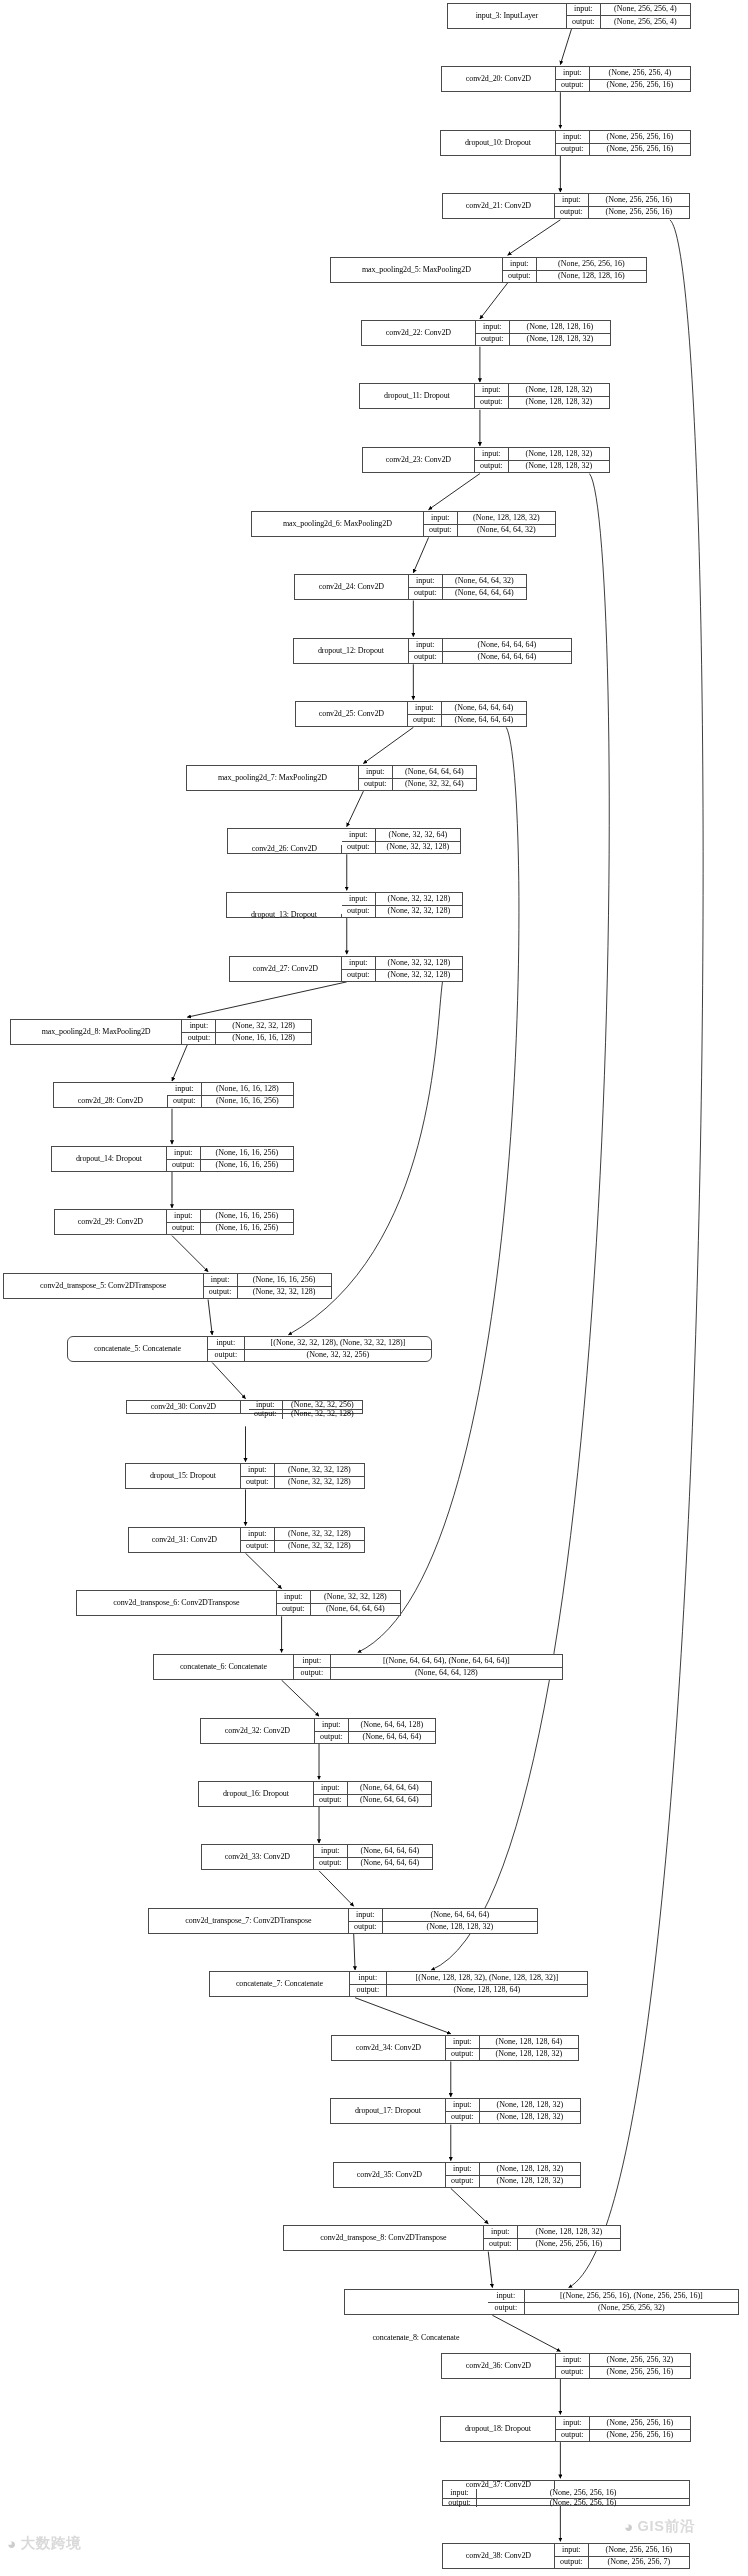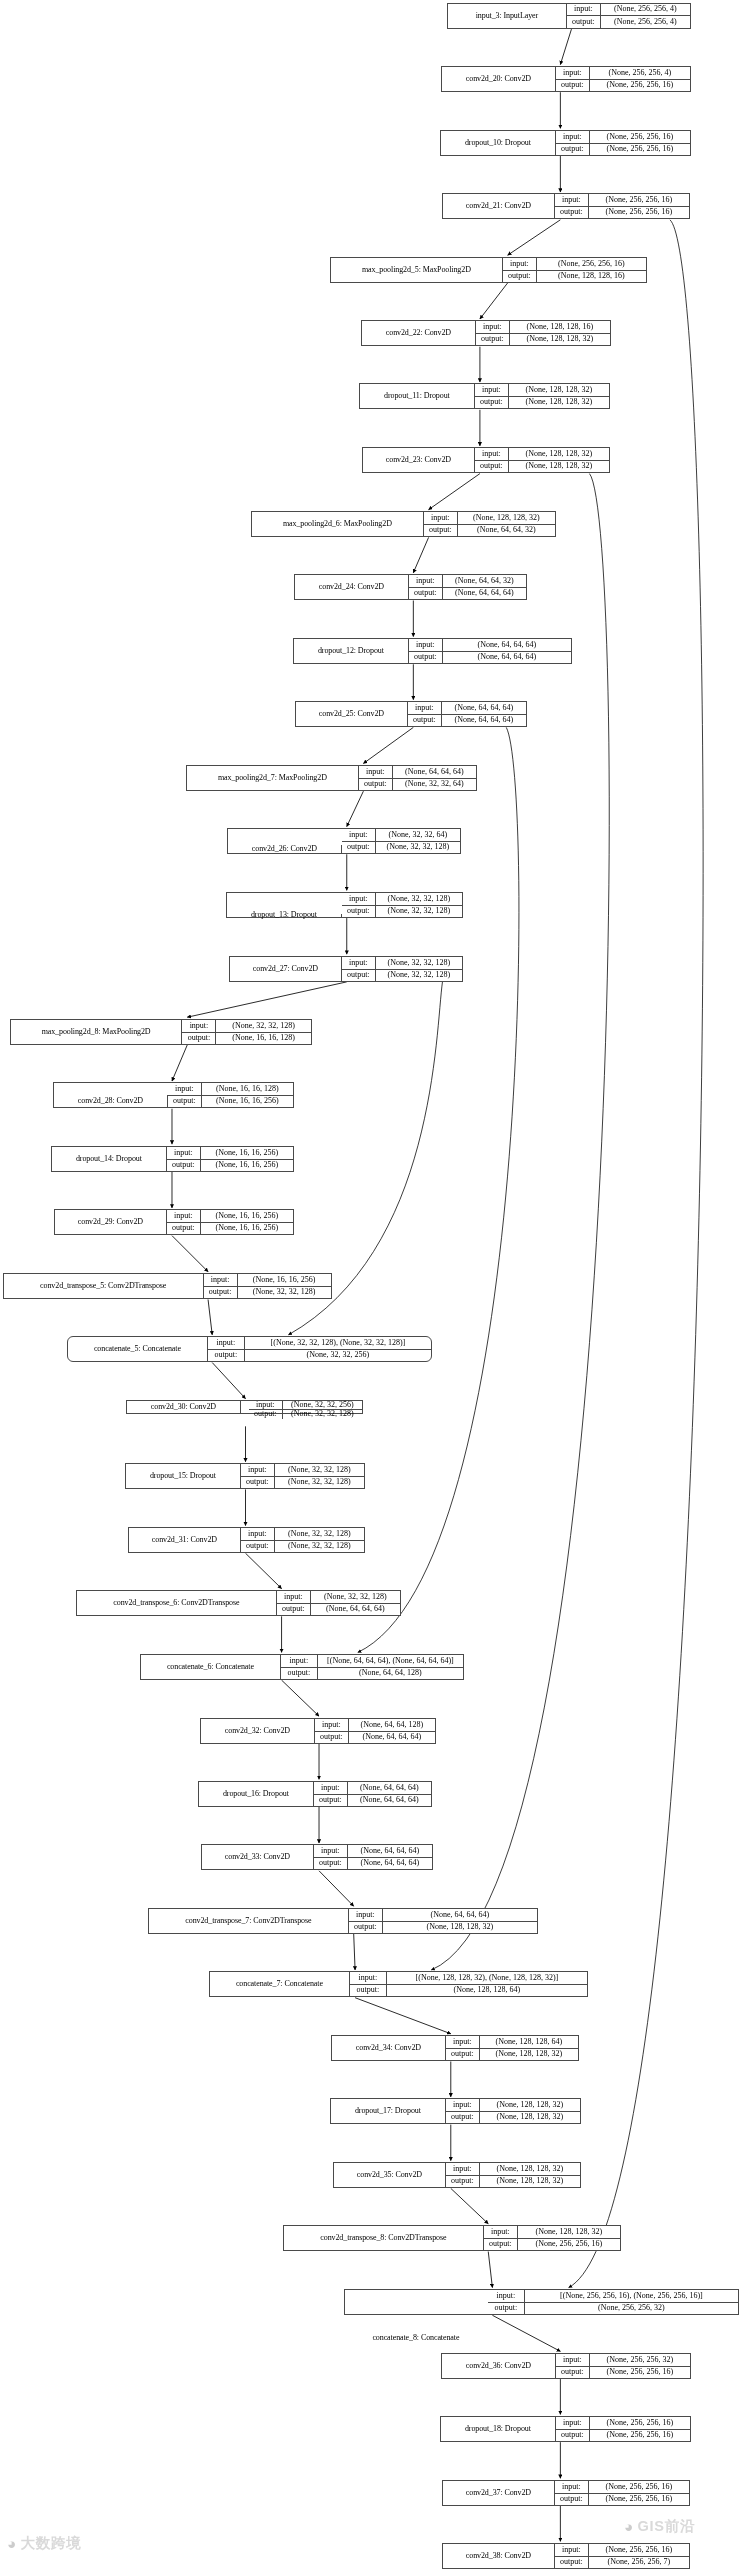--- a/index.html
+++ b/index.html
@@ -510,21 +510,21 @@
       <div class="iorow top">
         <div class="iolabel">input:</div>
         <div class="ioval">(None, 32, 32, 128)</div>
       </div>
       <div class="iorow">
         <div class="iolabel">output:</div>
         <div class="ioval">(None, 64, 64, 64)</div>
       </div>
     </div>
   </div>
-    <div class="node merge" style="display: flex; left: 140px; top: 1654px; width: 324px; height: 26px;">
+    <div class="node merge" style="display: flex; left: 153px; top: 1654px; width: 410px; height: 26px;">
     <div class="name" style="width: 129px; min-width: 129px;">concatenate_6: Concatenate</div>
     <div class="io">
       <div class="iorow top">
         <div class="iolabel">input:</div>
         <div class="ioval">[(None, 64, 64, 64), (None, 64, 64, 64)]</div>
       </div>
       <div class="iorow">
         <div class="iolabel">output:</div>
         <div class="ioval">(None, 64, 64, 128)</div>
       </div>
@@ -679,21 +679,21 @@
       <div class="iorow top">
         <div class="iolabel">input:</div>
         <div class="ioval">(None, 256, 256, 16)</div>
       </div>
       <div class="iorow">
         <div class="iolabel">output:</div>
         <div class="ioval">(None, 256, 256, 16)</div>
       </div>
     </div>
   </div>
-    <div class="node" style="display: flex; left: 442px; top: 2480px; width: 248px; height: 26px;">
+    <div class="node" style="display: flex; left: 442px; top: 2480px; width: 248px; height: 26px; flex-direction: column;">
     <div class="name" style="width: 101px; min-width: 101px;">conv2d_37: Conv2D</div>
     <div class="io">
       <div class="iorow top">
         <div class="iolabel">input:</div>
         <div class="ioval">(None, 256, 256, 16)</div>
       </div>
       <div class="iorow">
         <div class="iolabel">output:</div>
         <div class="ioval">(None, 256, 256, 16)</div>
       </div>

